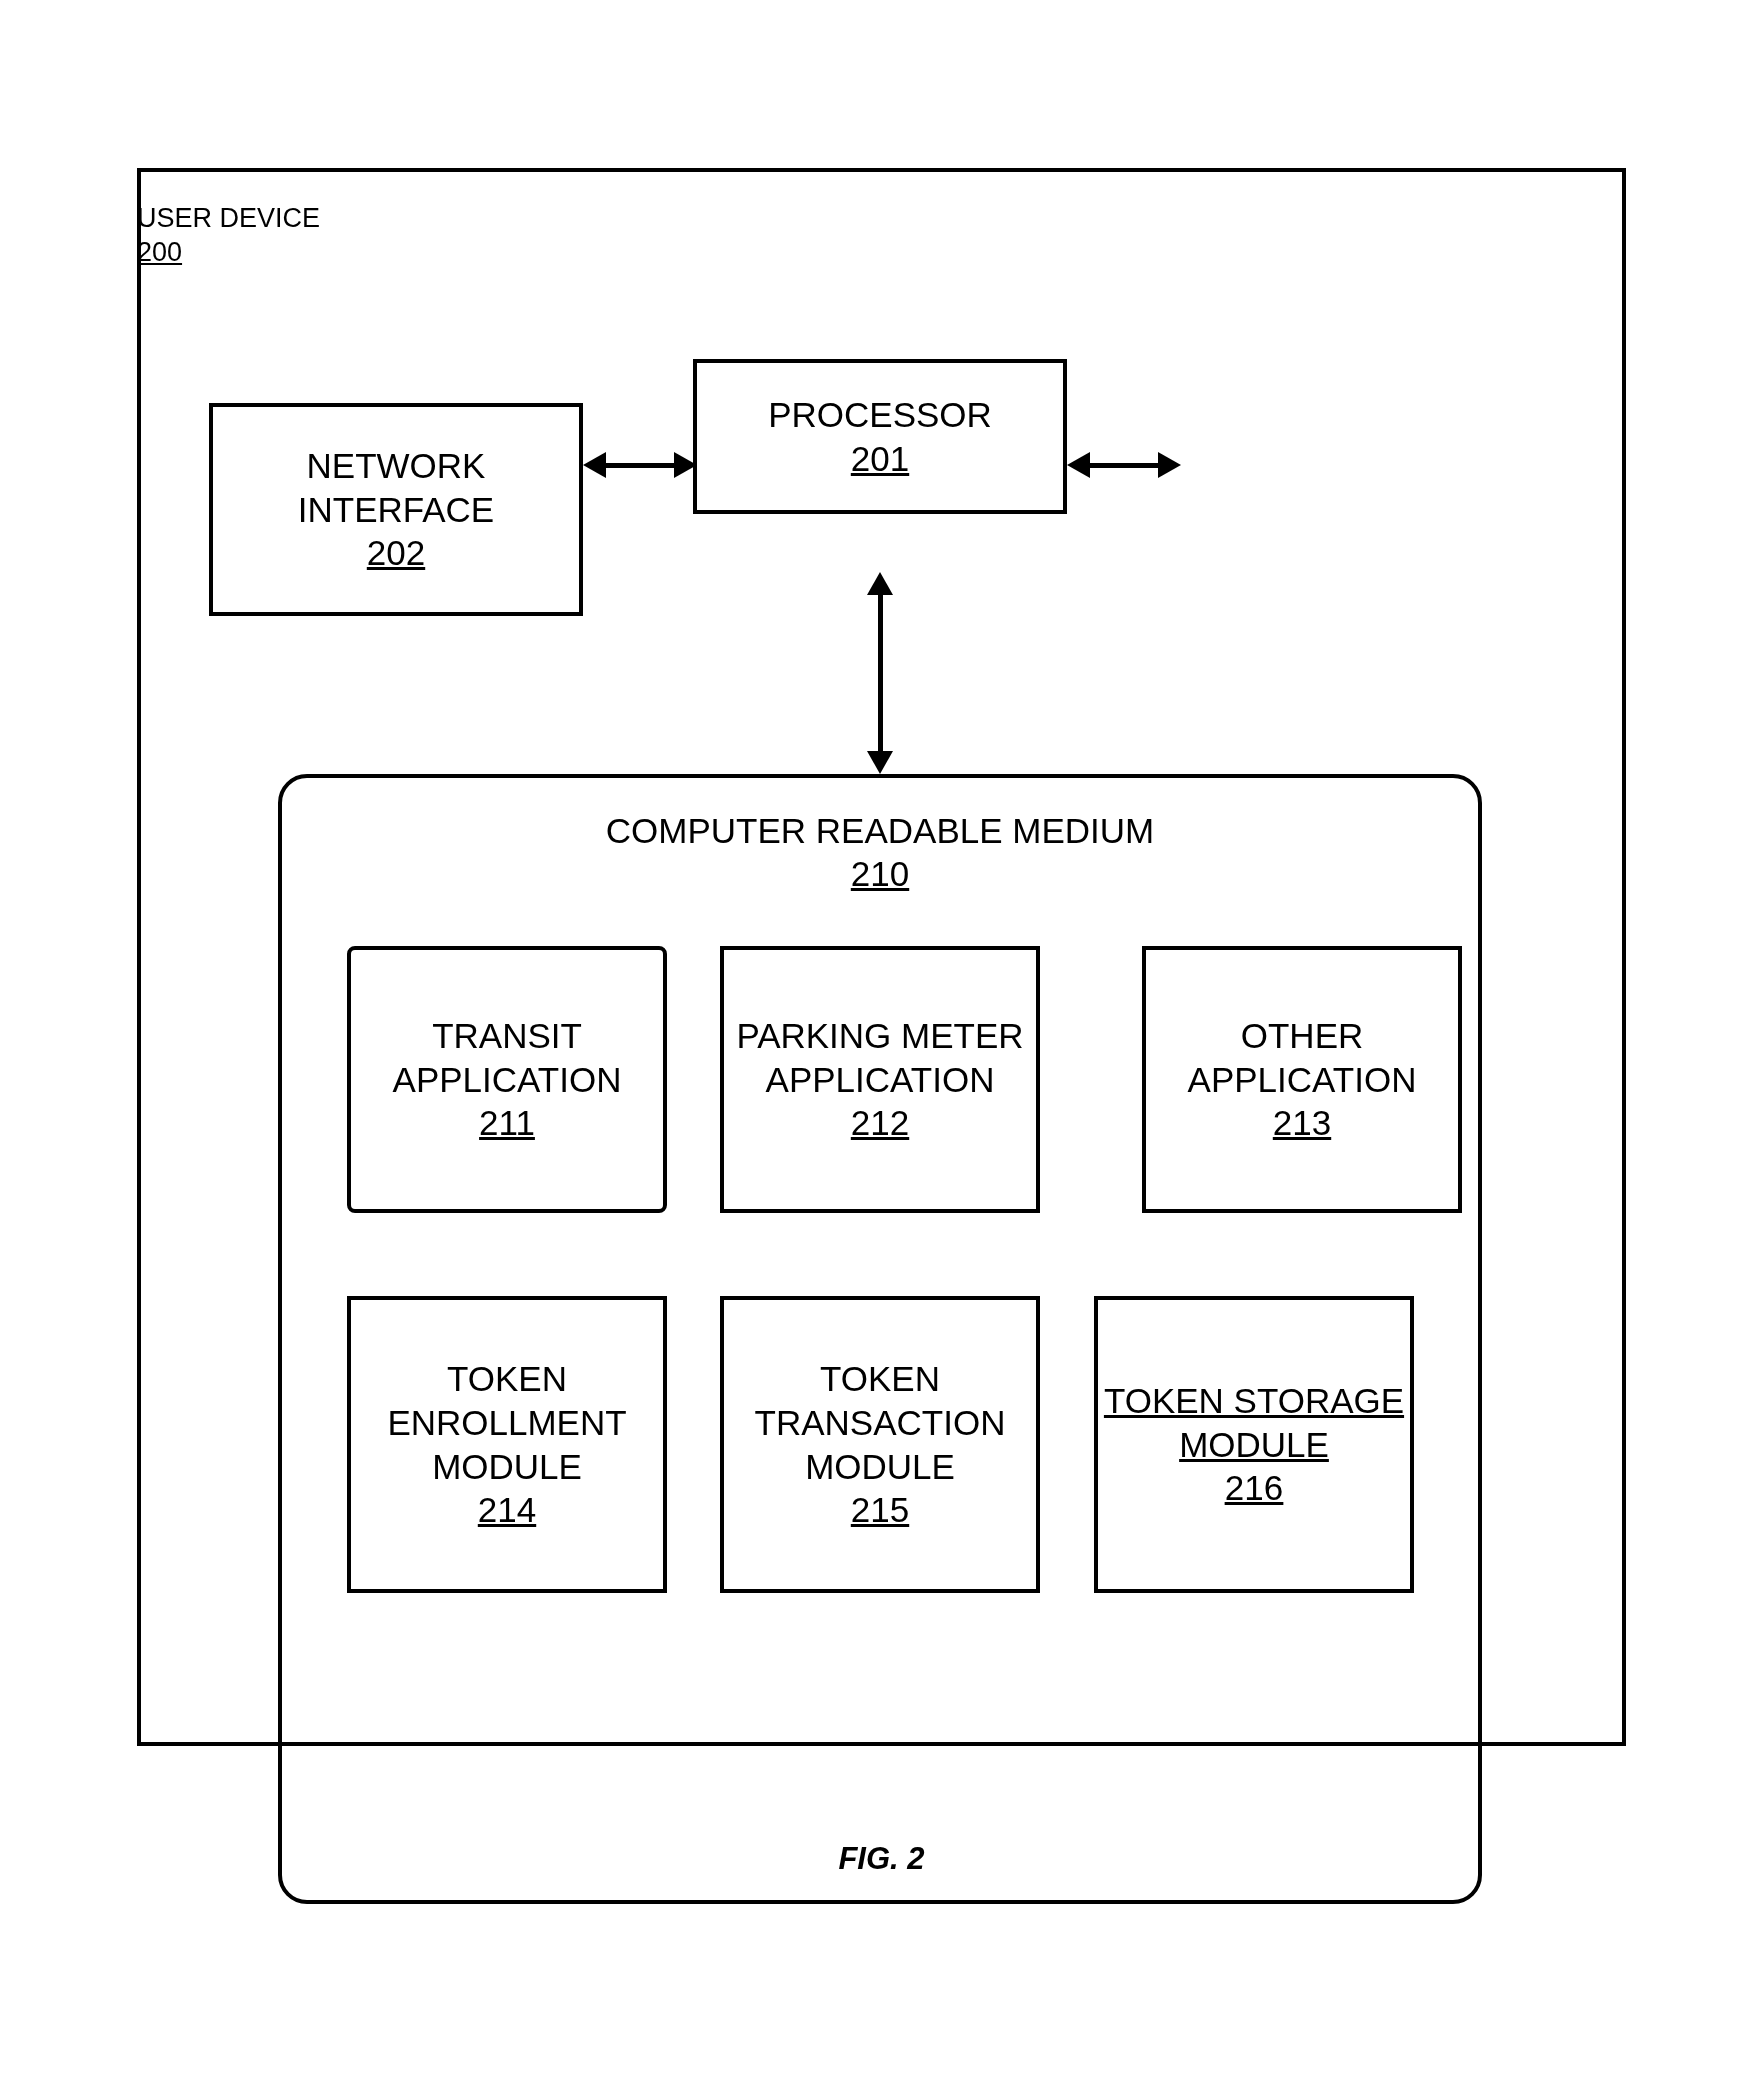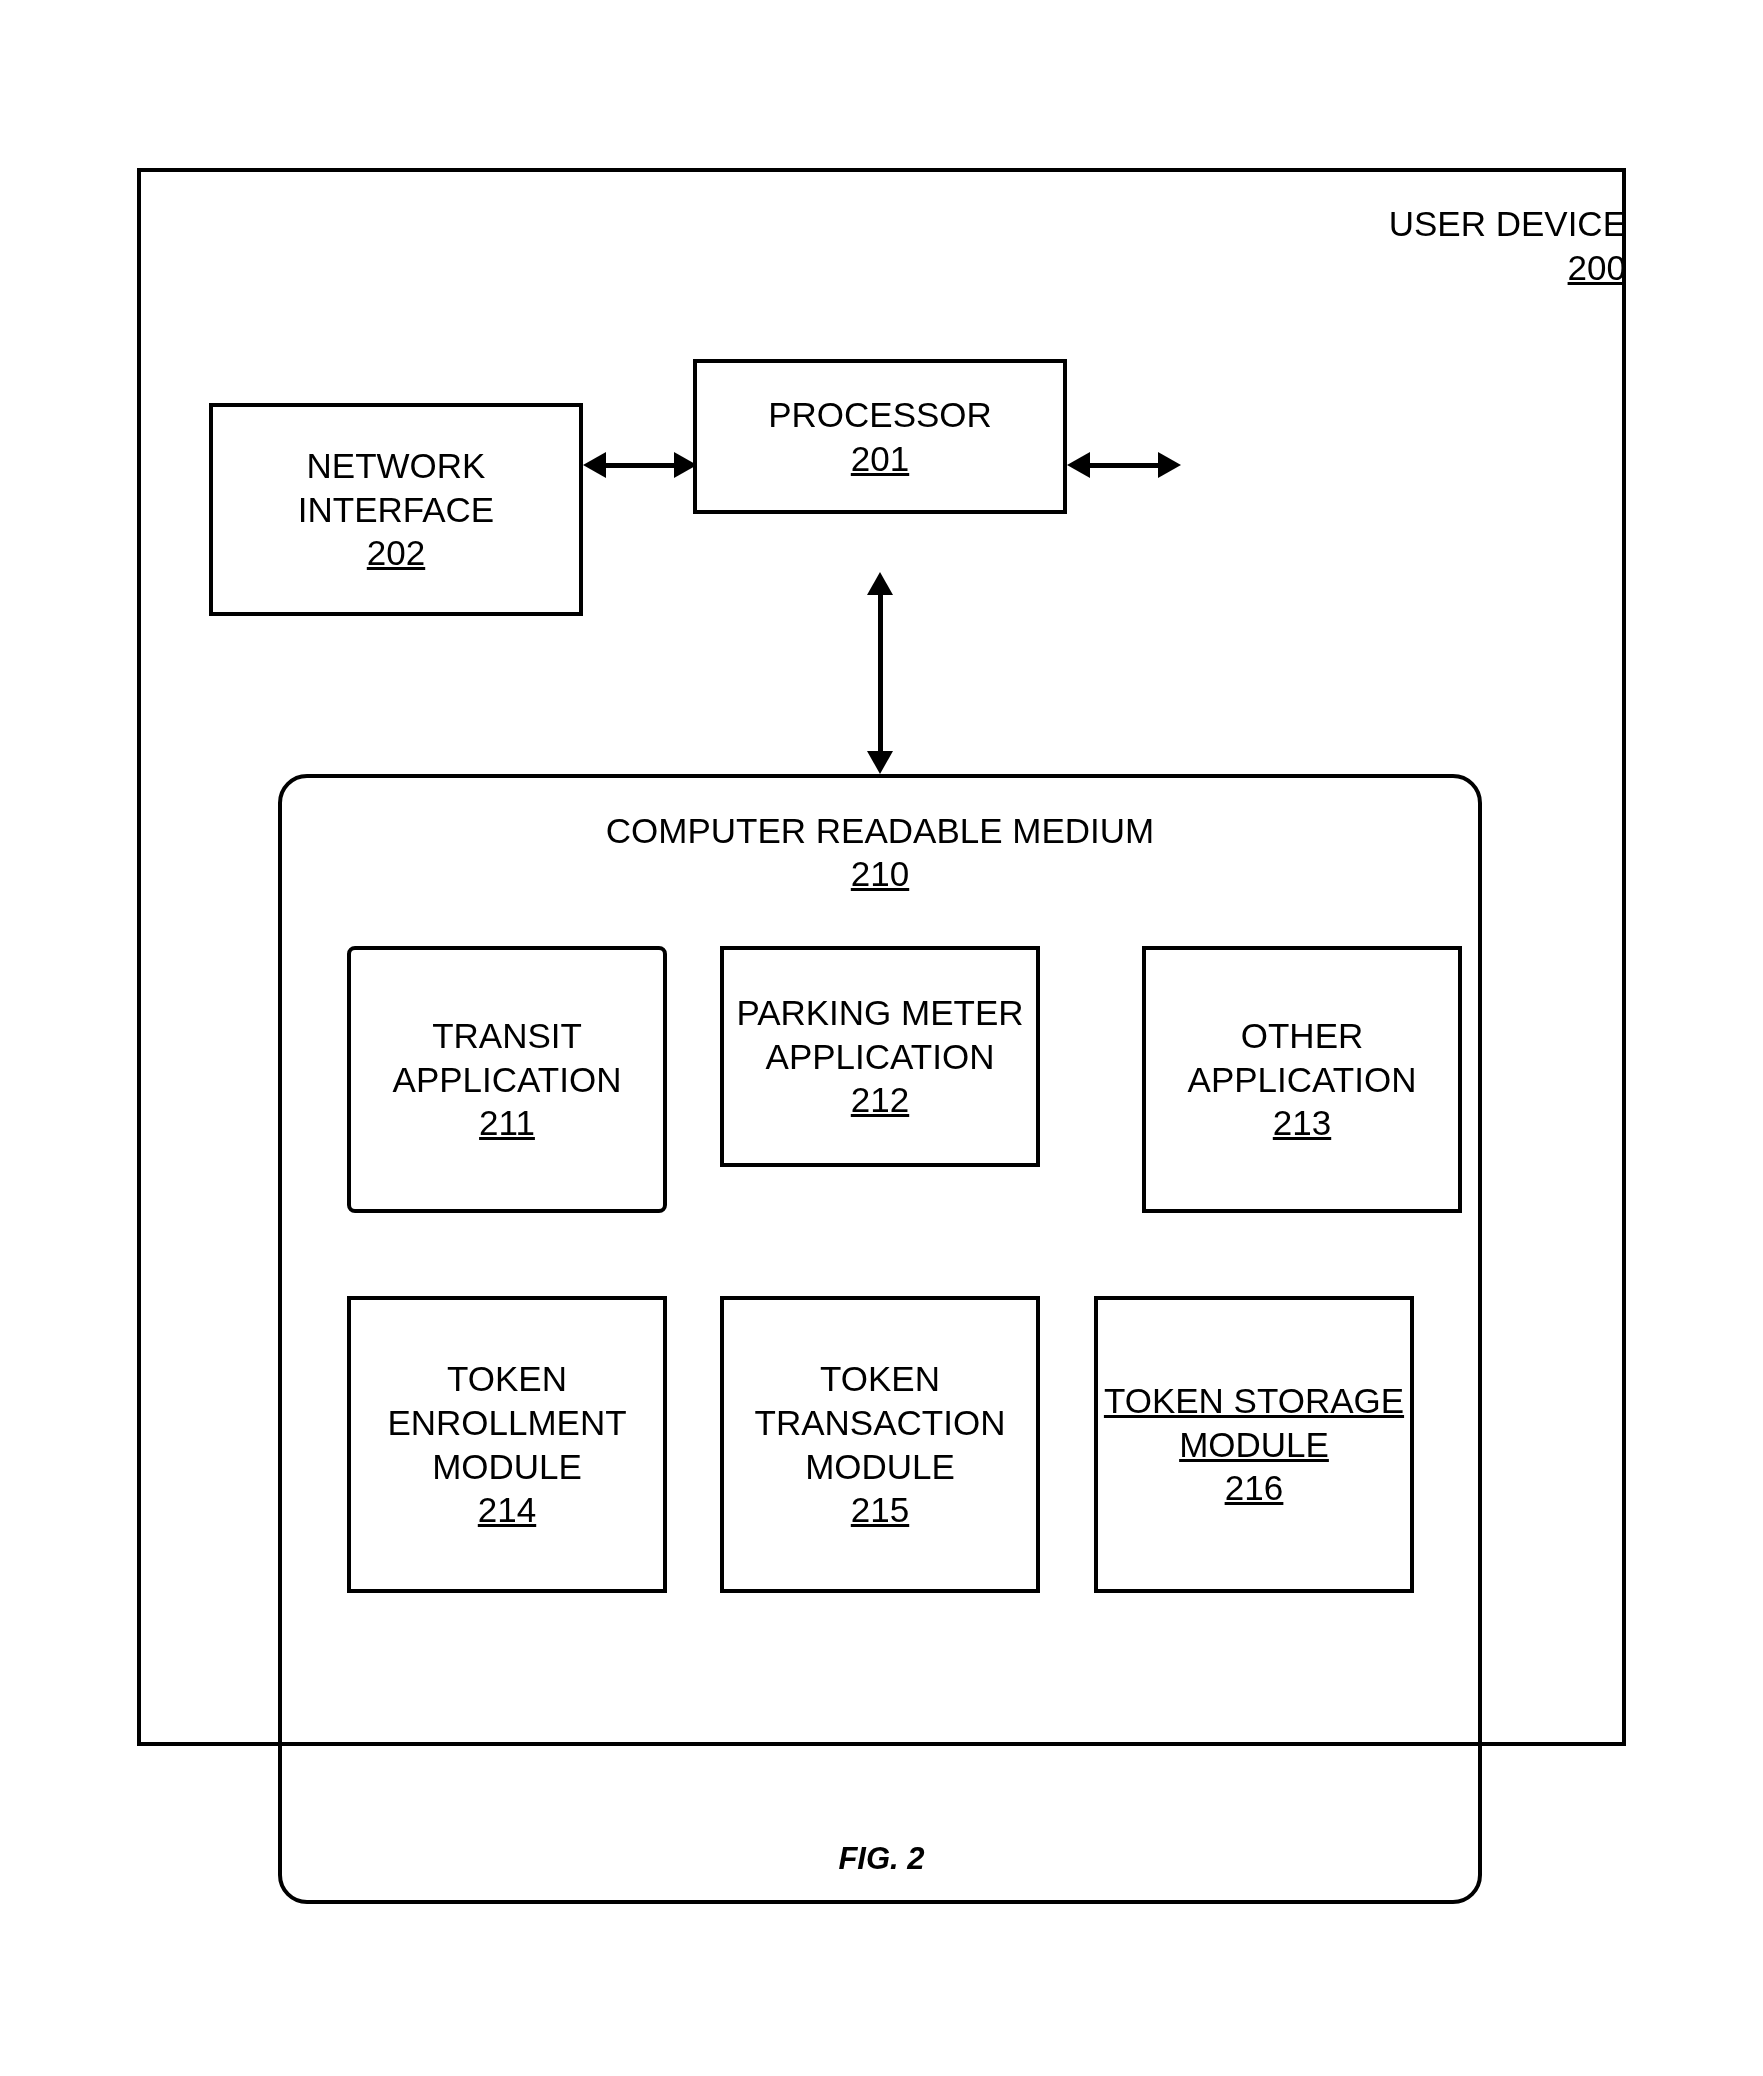--- a/index.html
+++ b/index.html
@@ -20,22 +20,22 @@
   .outer-box {
     position: absolute;
     left: 0;
     top: 0;
     width: 1489px;
     height: 1578px;
     border: 4.6px solid #000;
   }
   .title-block {
     position: absolute;
-    text-align: right;
-    font-size: 35px;
+    text-align: left;
+    font-size: 27px;
     line-height: 1.25;
     width: 100%;
   }
   .box {
     position: absolute;
     border: 4.6px solid #000;
     text-align: center;
     display: flex;
     flex-direction: column;
     justify-content: center;
@@ -130,21 +130,21 @@
     <div>COMPUTER READABLE MEDIUM</div>
     <div class="ref">210</div>
   </div>
 
   <div class="box" style="left:210px; top:778px; width:320px; height:267px;border-radius:8px;">
     <div>TRANSIT</div>
     <div>APPLICATION</div>
     <div class="ref">211</div>
   </div>
 
-  <div class="box" style="left:583px; top:778px; width:320px; height:221px;">
+  <div class="box" style="left:583px; top:778px; width:320px; height:267px;">
     <div>PARKING METER</div>
     <div>APPLICATION</div>
     <div class="ref">212</div>
   </div>
 
   <div class="box" style="left:1005px; top:778px; width:320px; height:267px;">
     <div>OTHER</div>
     <div>APPLICATION</div>
     <div class="ref">213</div>
   </div>

